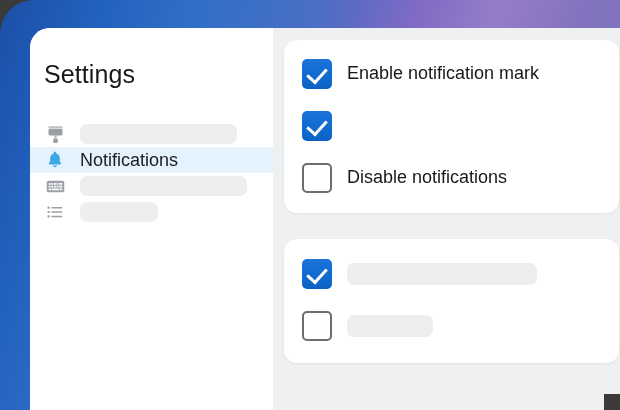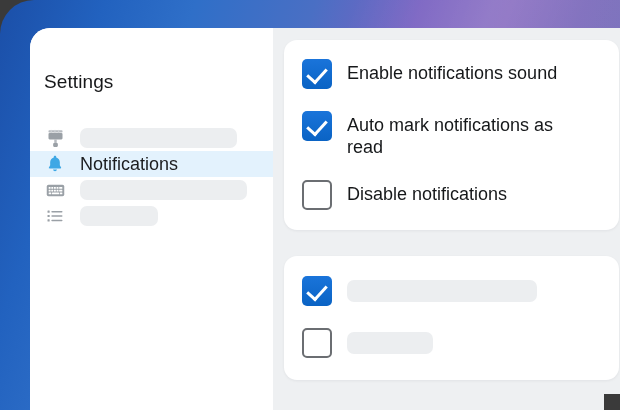--- a/index.html
+++ b/index.html
@@ -68,24 +68,24 @@
 
   
   .sidebar {
     width: 243px;
     flex: 0 0 243px;
     background: #ffffff;
     position: relative;
   }
 
   .page-title {
-    font-size: 19px;
+    font-size: 25px;
     color: #17181a;
     letter-spacing: 0.1px;
-    padding: 43px 0 0 14px;
+    padding: 32px 0 0 14px;
     font-weight: 400;
   }
 
   .nav {
     margin-top: 32px;
   }
 
   .nav-item {
     display: flex;
     align-items: center;
@@ -283,26 +283,25 @@
 
       </div>
     </div>
 
     <div class="content">
 
       <div class="card first">
 
         <div class="check-row">
           <span class="cbox checked"></span>
-          <span class="check-label">Enable notifications sound</span>
+          <span class="check-label">Enable notification mark</span>
         </div>
 
         <div class="check-row">
           <span class="cbox checked"></span>
-          <span class="check-label">Auto mark notifications as read</span>
         </div>
 
         <div class="check-row">
           <span class="cbox unchecked"></span>
           <span class="check-label">Disable notifications</span>
         </div>
 
       </div>
 
       <div class="card second">

